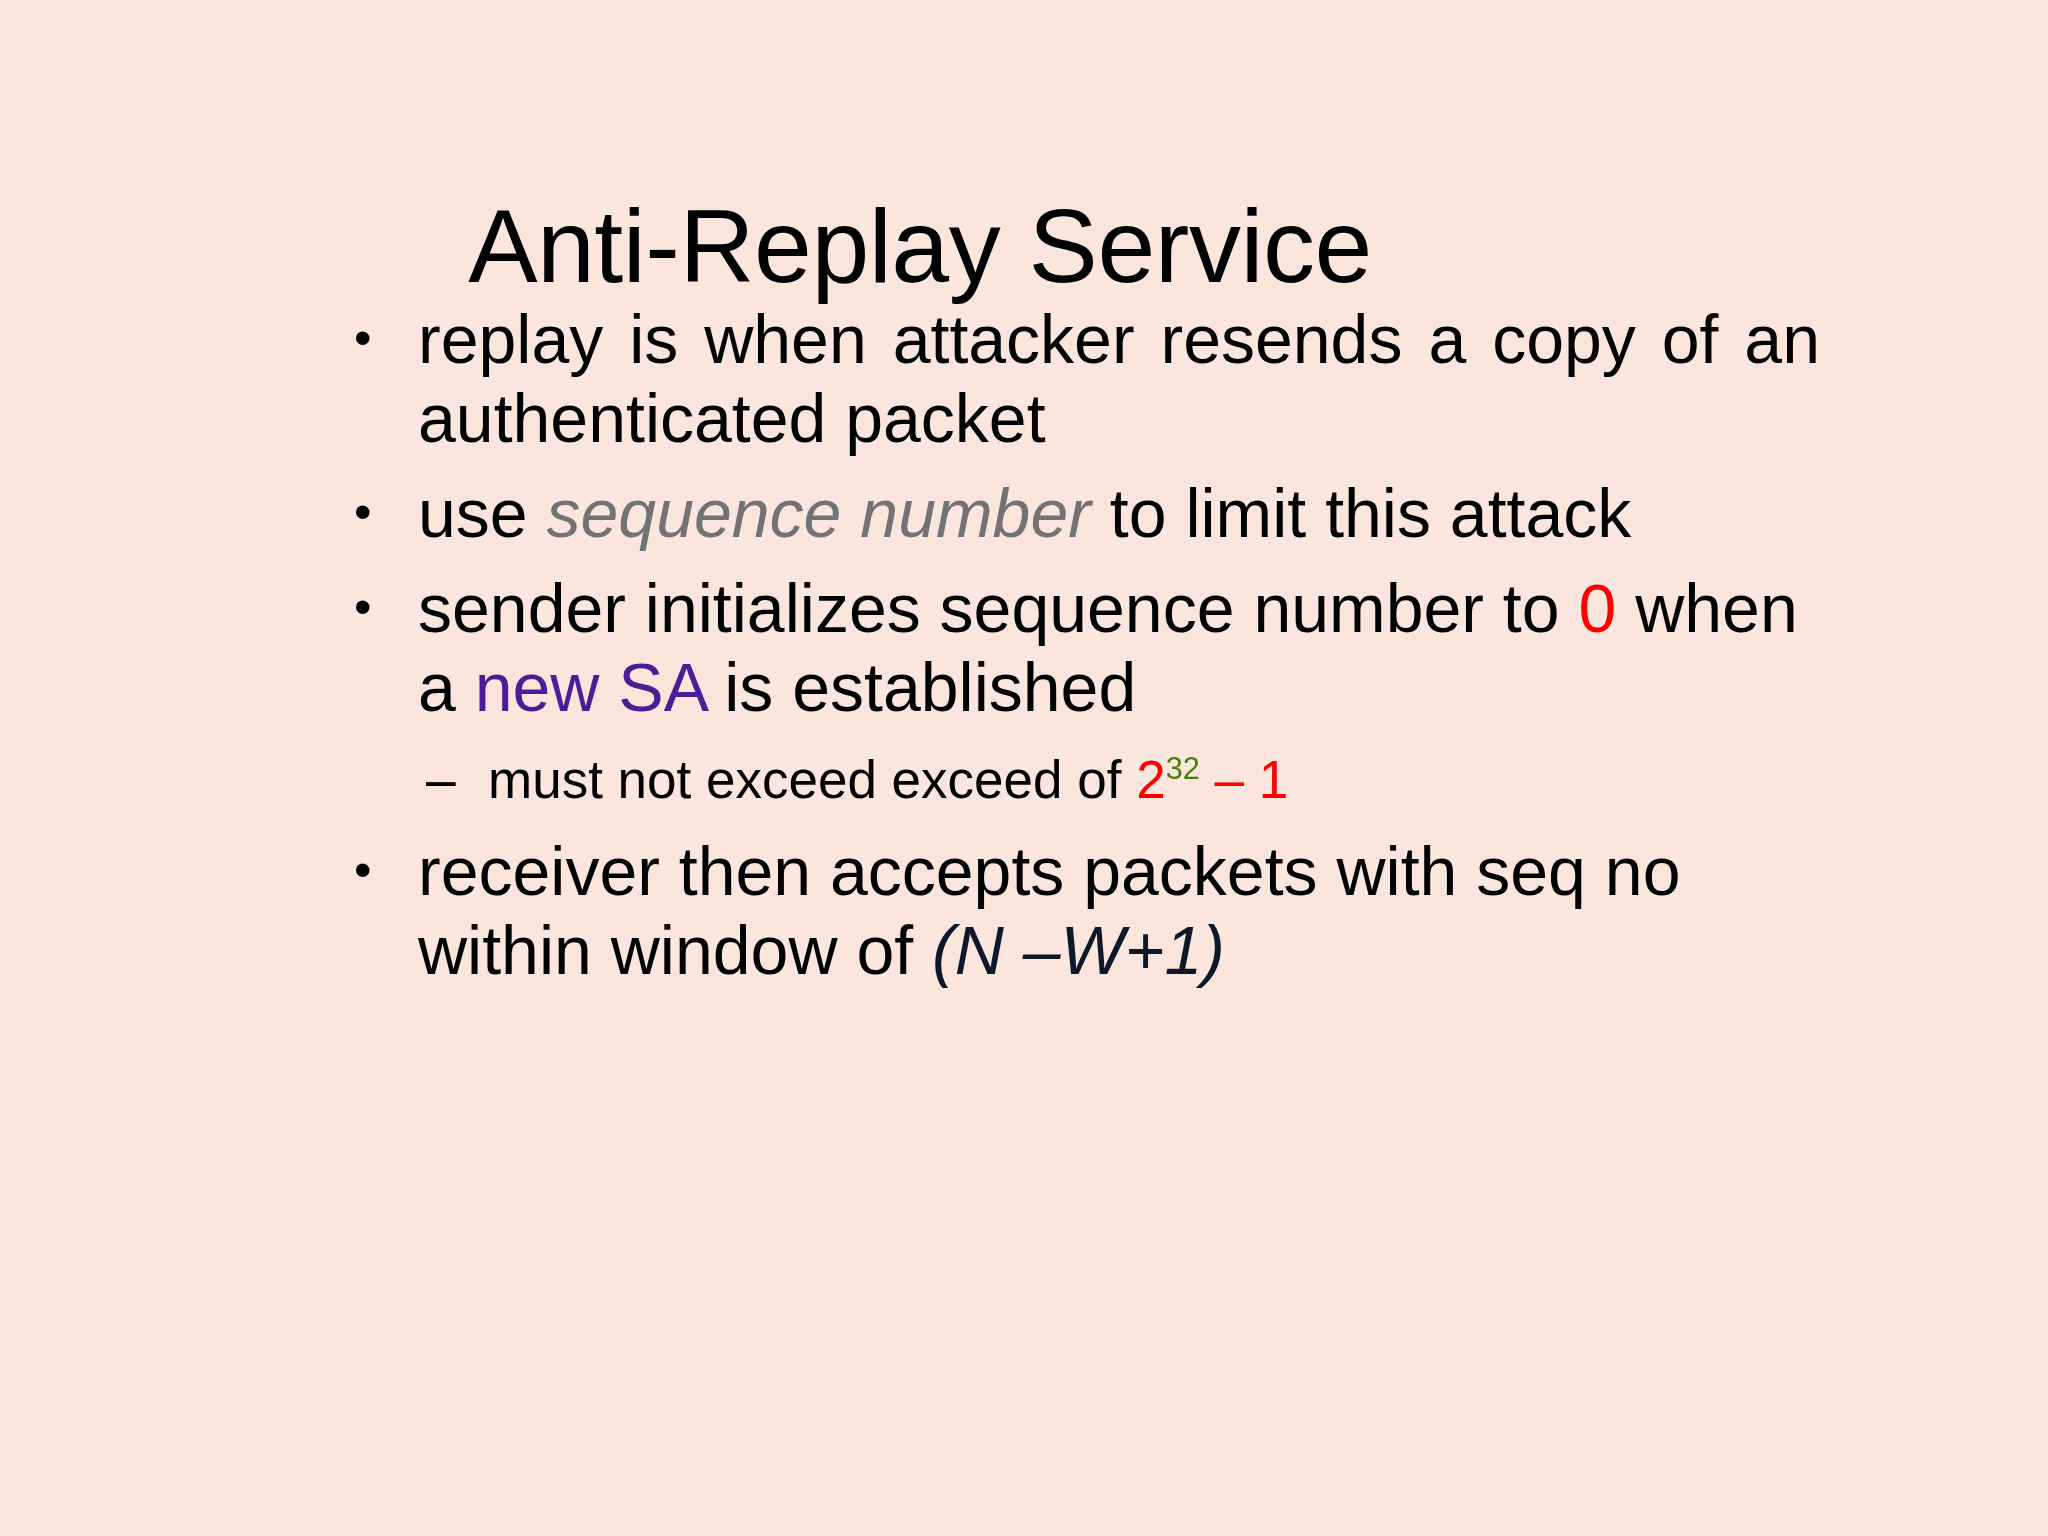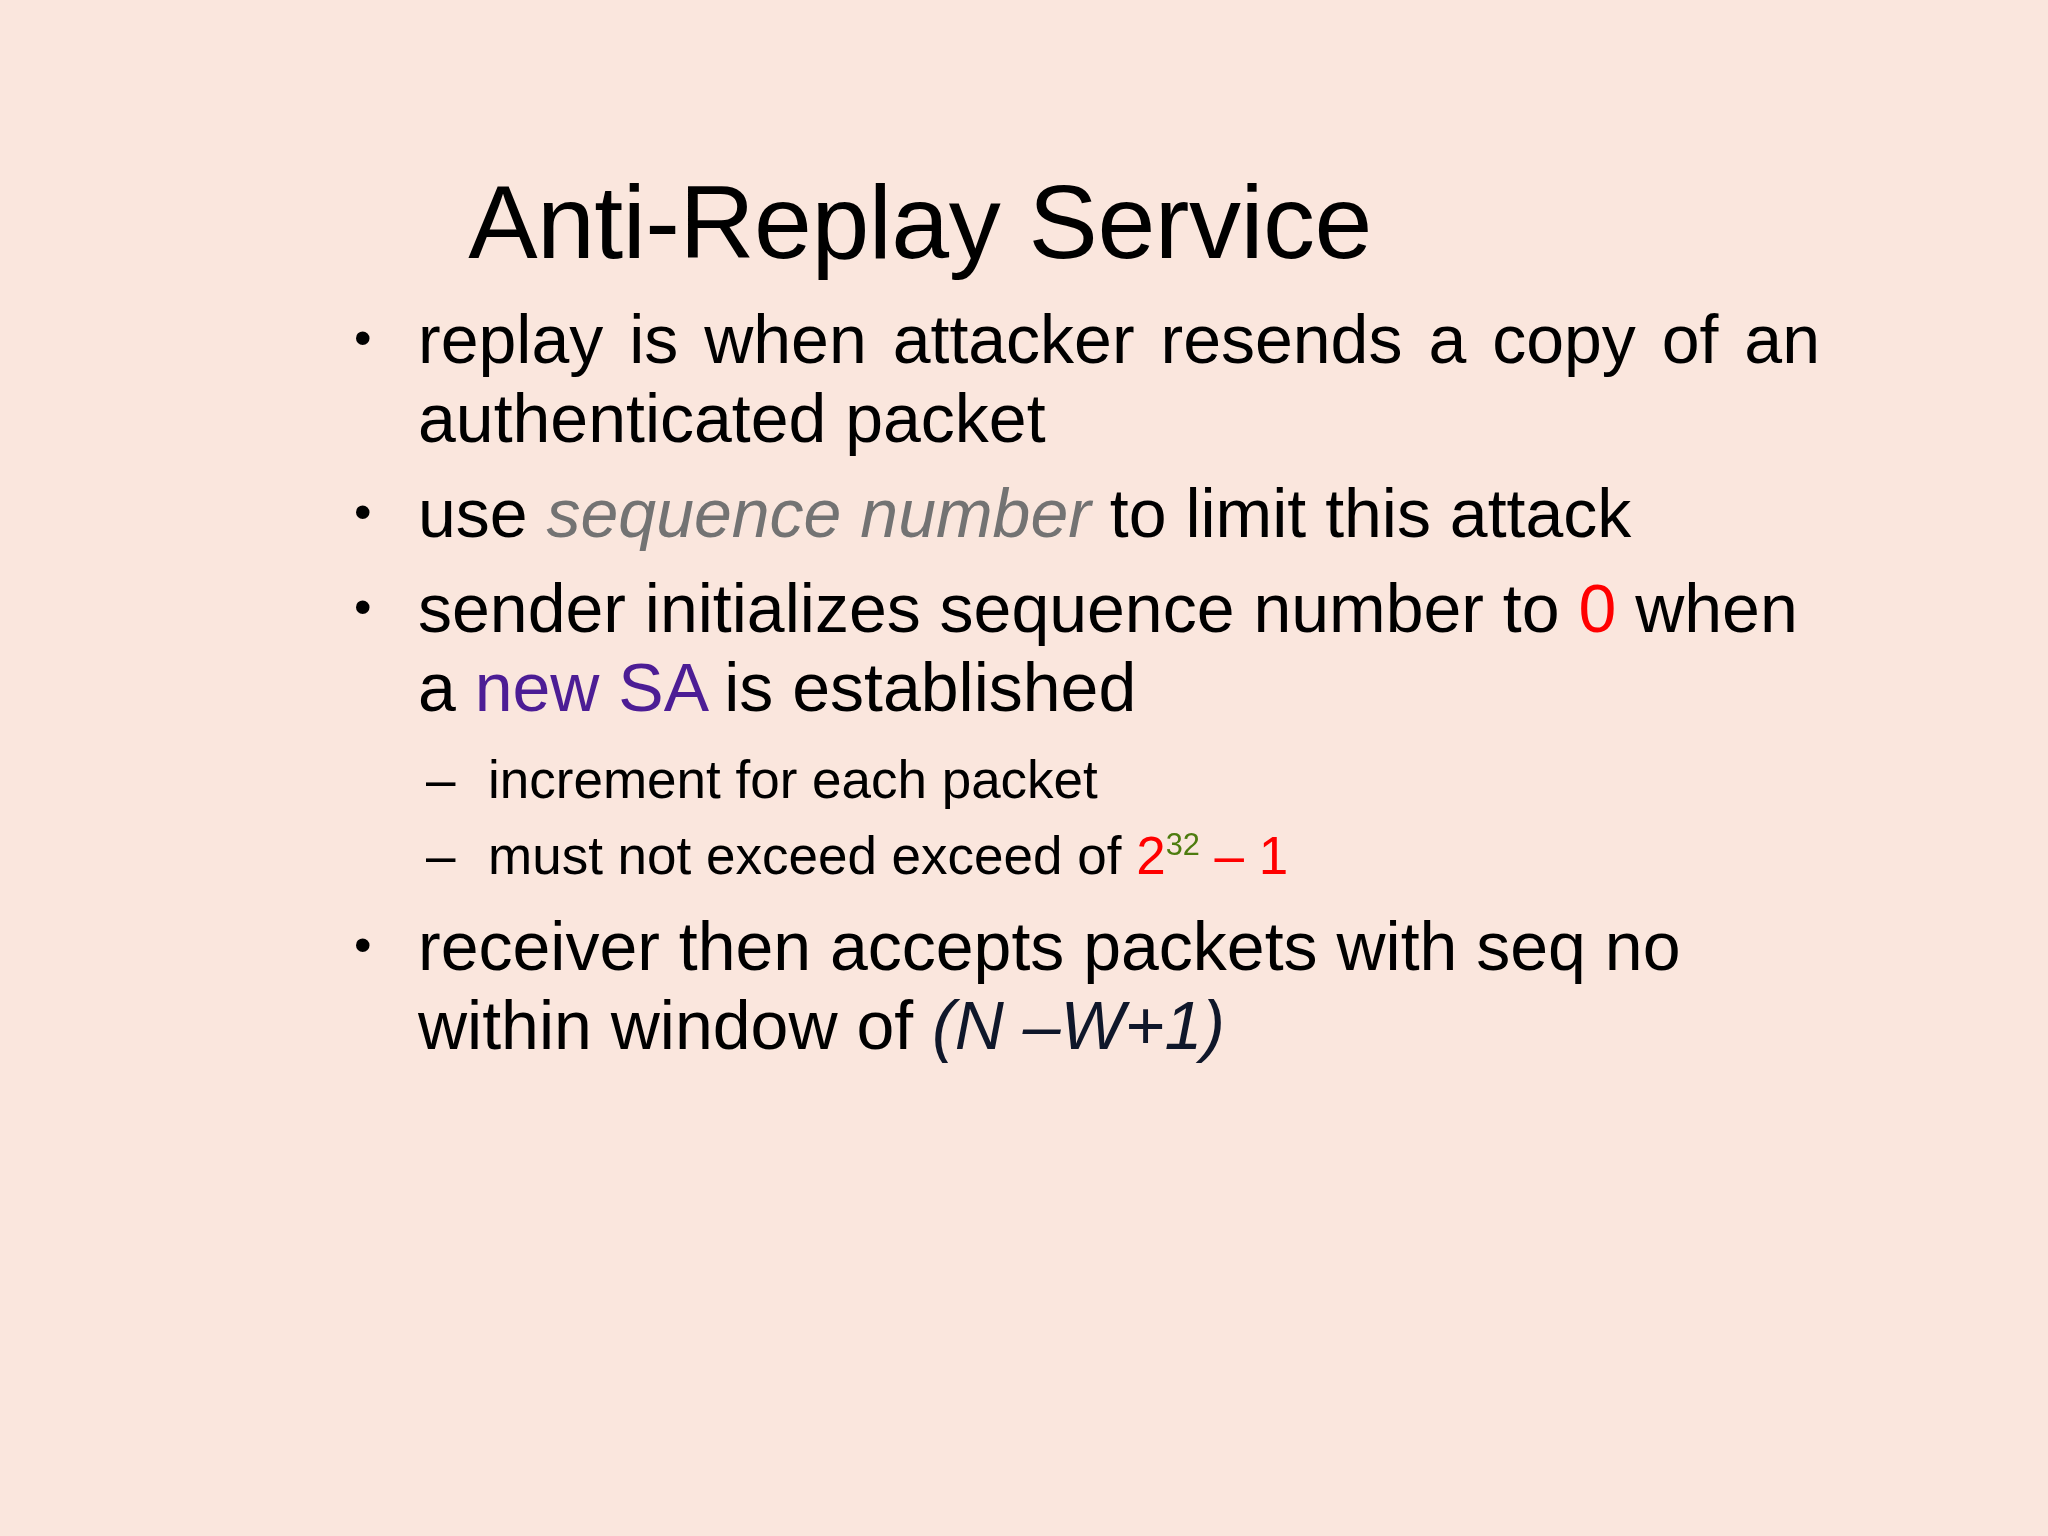--- a/index.html
+++ b/index.html
@@ -19,21 +19,21 @@
     position: relative;
     width: 2048px;
     height: 1536px;
     background: #fae6dd;
     box-sizing: border-box;
   }
 
   
   .slide-title {
     position: absolute;
-    top: 96px;
+    top: 120px;
     left: 0;
     width: 1840px;
     text-align: center;
     font-size: 104px;
     line-height: 1.08;
     color: #000000;
     font-weight: 400;
     letter-spacing: -0.5px;
     white-space: nowrap;
   }
@@ -127,21 +127,20 @@
 
     <div class="bullet-l1" style="color: rgb(0, 0, 0);">
       <span class="marker">•</span>
       <div class="btext"><span>sender initializes sequence number to </span><span class="red" style="color: rgb(255, 0, 0);">0</span><span> when a  </span><span class="red" style="color: #4c1d95;">new SA</span><span> is established</span></div>
     </div>
 
     <div class="sub-list">
 
       <div class="bullet-l2" style="color: rgb(0, 0, 0);">
         <span class="marker">–</span>
-        <span>increment for each packet</span>
       </div>
 
       <div class="bullet-l2" style="color: rgb(0, 0, 0);">
         <span class="marker">–</span><span>must not exceed exceed of </span><span class="red" style="color: rgb(255, 0, 0);">2</span><sup class="red" style="color: #4d7c0f;">32</sup><span class="red" style="color: rgb(255, 0, 0);"> – 1</span>
       </div>
 
     </div>
 
     <div class="bullet-l1" style="color: rgb(0, 0, 0);">
       <span class="marker">•</span>

